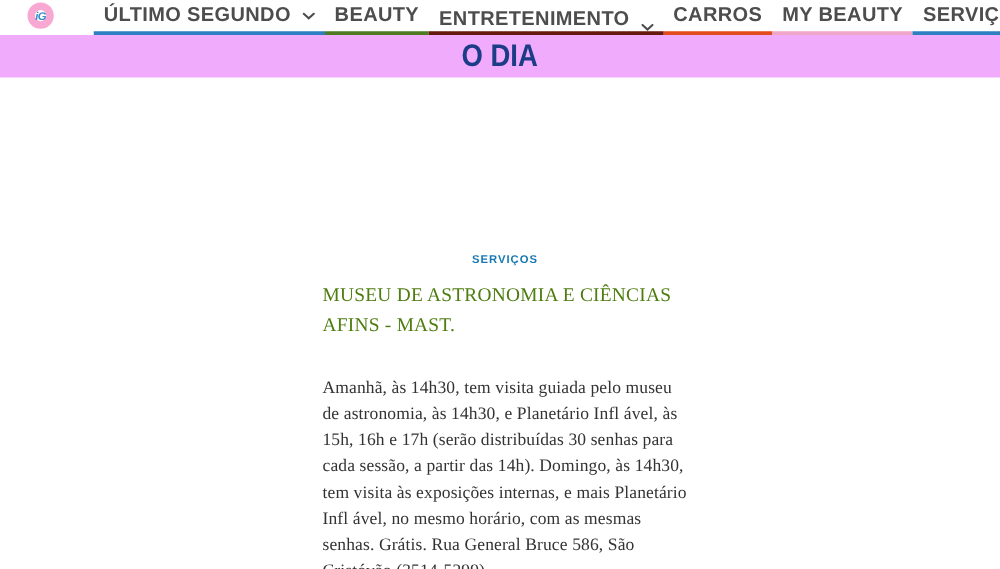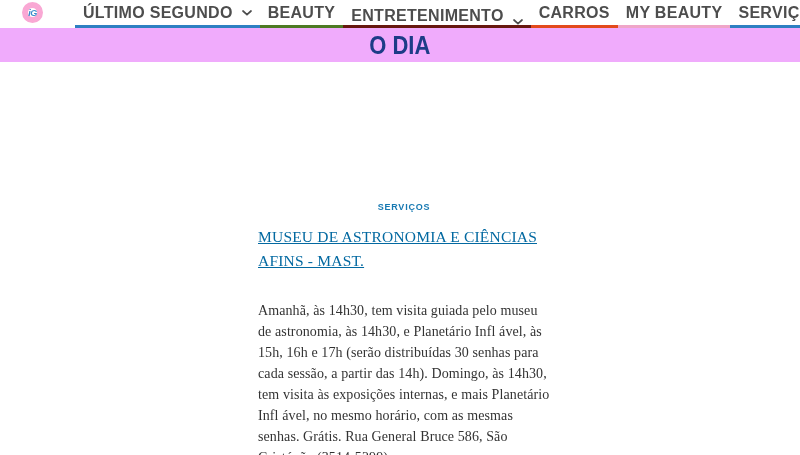--- a/index.html
+++ b/index.html
@@ -44,22 +44,22 @@
   }
 
   
   .article { position: absolute; left: 258px; top: 202px; width: 292px; }
   .category {
     text-align: center; font-size: 9px; font-weight: 700;
     letter-spacing: 0.8px; margin-bottom: 13px; cursor: pointer;
   }
   .title {
     font-family: "Liberation Serif", "DejaVu Serif", serif;
-    font-size: 15.5px; font-weight: 400; color: #0369a1;
-    line-height: 1.55; letter-spacing: 0.2px; text-decoration: underline;
+    font-size: 15.5px; font-weight: 400; color: #4d7c0f;
+    line-height: 1.55; letter-spacing: 0.2px;
   }
   .body-text {
     font-family: "Liberation Serif", "DejaVu Serif", serif;
     font-size: 14px; color: #333333; line-height: 21px;
     margin-top: 27px; letter-spacing: 0.1px;
   }
 </style>
 </head>
 <body>
 

